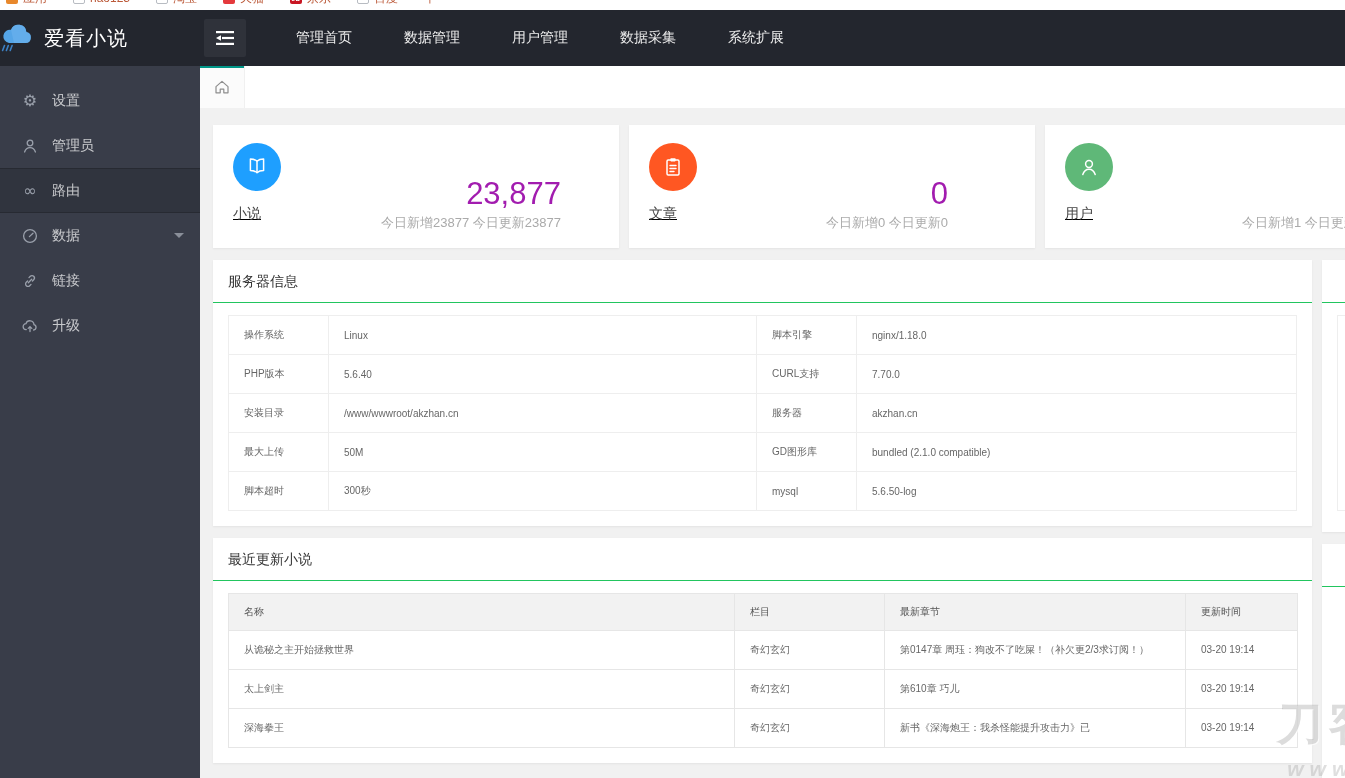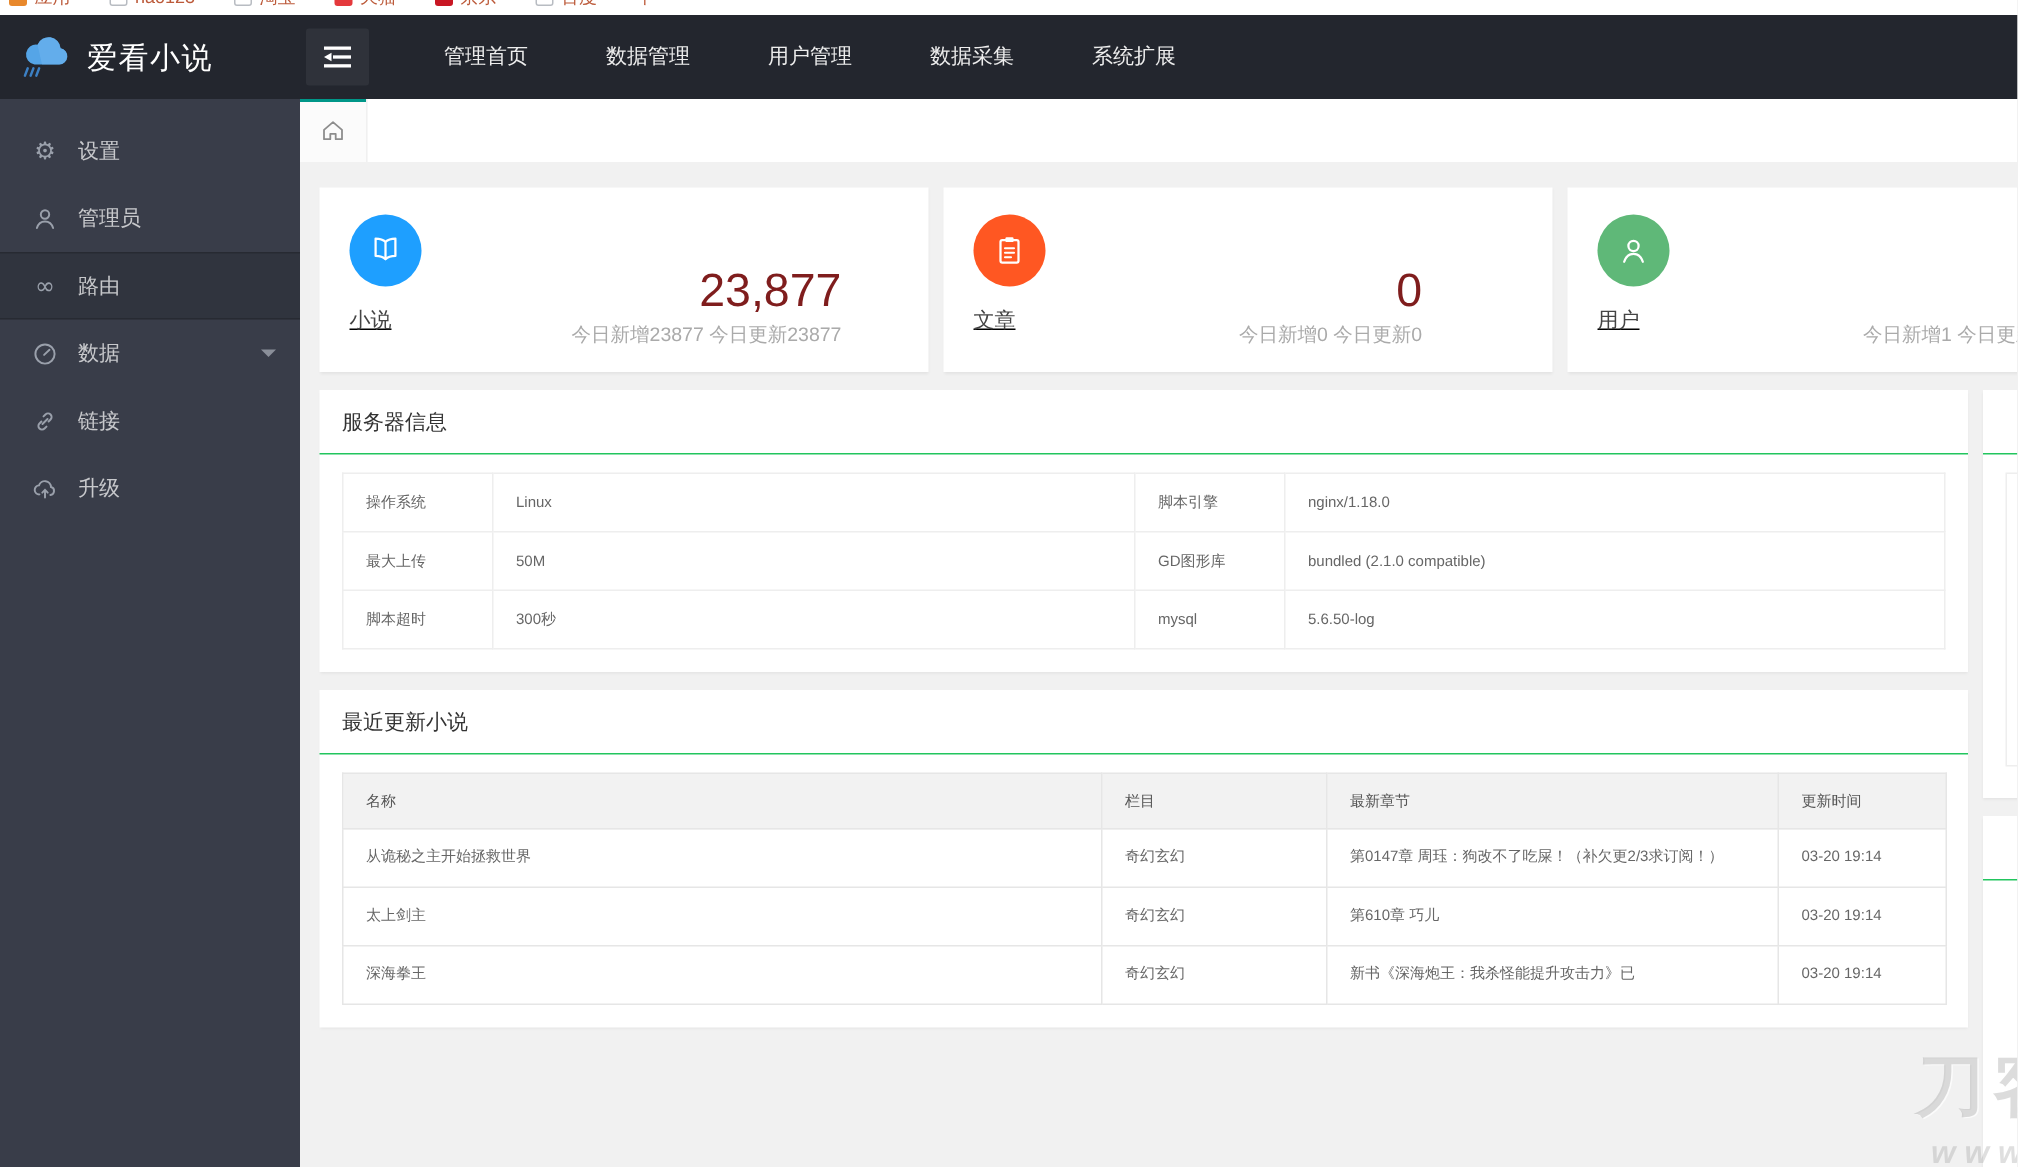--- a/index.html
+++ b/index.html
@@ -11,21 +11,21 @@
   .bm-item { display:flex; align-items:center; margin-right:26px; font-size:12px; color:#bc5a3a; white-space:nowrap; }
   .bm-ico { width:12px; height:12px; margin-right:5px; flex:0 0 auto; }
   .bm-ico.grid { background:
      linear-gradient(#e8882c,#e8882c); position:relative; border-radius:2px; }
   .bm-ico.blank { border:1px solid #b8bcc2; background:#fff; border-radius:2px; }
   .bm-ico.tmall { background:#e4393c; border-radius:2px; }
   .bm-ico.jd { background:#c81623; border-radius:2px; color:#fff; font-size:7px; font-weight:bold; display:flex; align-items:center; justify-content:center; }
 
   
   .header { height:56px; background:#23262E; display:flex; align-items:stretch; position:relative; }
-  .logo { width:200px; display:flex; align-items:center; padding-left:14px; }
+  .logo { width:200px; display:flex; align-items:center; }
   .logo-text { color:#fff; font-size:20px; margin-left:10px; letter-spacing:1px; }
   .burger { width:42px; height:38px; background:#2F323A; border-radius:2px; margin:9px 0 0 4px; display:flex; align-items:center; justify-content:center; cursor:pointer; }
   .nav { display:flex; align-items:stretch; margin-left:24px; }
   .nav-item { color:#ededed; font-size:14px; padding:0 26px; display:flex; align-items:center; cursor:pointer; }
 
   
   .frame { display:flex; height:712px; }
   .sidebar { width:200px; background:#393D49; flex:0 0 auto; padding-top:12px; }
   .side-item { height:45px; display:flex; align-items:center; padding:0 16px 0 22px; color:rgba(255,255,255,.72); font-size:14px; cursor:pointer; position:relative; }
   .side-item .lbl { margin-left:14px; }
@@ -44,21 +44,21 @@
 
   
   .stats { display:flex; margin-bottom:12px; }
   .stat-card { width:406px; height:123px; background:#fff; box-shadow:0 1px 2px rgba(0,0,0,.06); margin-right:10px; display:flex; padding:18px 0 0 20px; }
   .stat-left { width:90px; display:flex; flex-direction:column; align-items:flex-start;text-decoration:underline; }
   .badge { width:48px; height:48px; border-radius:50%; display:flex; align-items:center; justify-content:center; }
   .badge.blue { background:#1E9FFF; } .badge.orange { background:#FF5722; } .badge.green { background:#5FB878; }
   .stat-label { margin-top:14px; font-size:14px; color:#444; }
   .stat-right { flex:1; display:flex; align-items:center; justify-content:center; padding-bottom:14px; }
   .stat-block { text-align:right; }
-  .stat-num { font-size:31px; color:#7f1d1d; line-height:1.25;margin-top:30px; }
+  .stat-num { font-size:31px; color:#a21caf; line-height:1.25;margin-top:30px; }
   .stat-sub { font-size:13px; color:#aaa; white-space:nowrap; }
 
   
   .cols { display:flex; }
   .col-left { width:1099px; flex:0 0 auto; margin-right:10px; }
   .col-right { width:540px; flex:0 0 auto; }
   .card { background:#fff; box-shadow:0 1px 2px rgba(0,0,0,.06); margin-bottom:12px; }
   .card-head { height:43px; line-height:43px; padding:0 15px; font-size:14px; color:#333; border-bottom:1px solid #22c55e; }
   .card-body { padding:12px 15px 15px; }
 
@@ -276,20 +276,32 @@
                       <col style="width:440px">
                     </colgroup>
                   <tbody>
                     <tr>
                       <td>操作系统</td>
                       <td>Linux</td>
                       <td>脚本引擎</td>
                       <td>nginx/1.18.0</td>
                     </tr>
                     <tr>
+                      <td>PHP版本</td>
+                      <td>5.6.40</td>
+                      <td>CURL支持</td>
+                      <td>7.70.0</td>
+                    </tr>
+                    <tr>
+                      <td>安装目录</td>
+                      <td>/www/wwwroot/akzhan.cn</td>
+                      <td>服务器</td>
+                      <td>akzhan.cn</td>
+                    </tr>
+                    <tr>
                       <td>最大上传</td>
                       <td>50M</td>
                       <td>GD图形库</td>
                       <td>bundled (2.1.0 compatible)</td>
                     </tr>
                     <tr>
                       <td>脚本超时</td>
                       <td>300秒</td>
                       <td>mysql</td>
                       <td>5.6.50-log</td>

